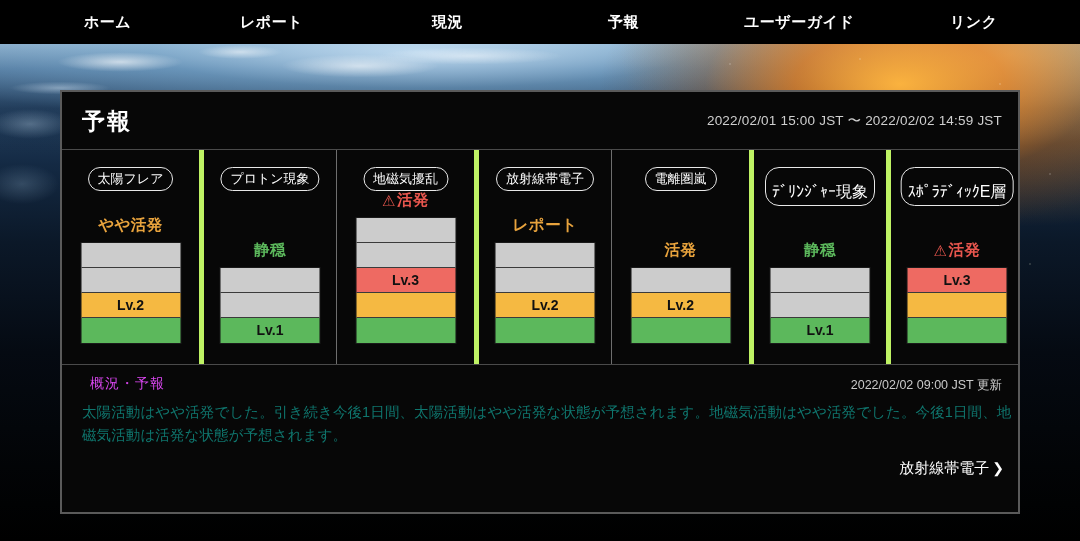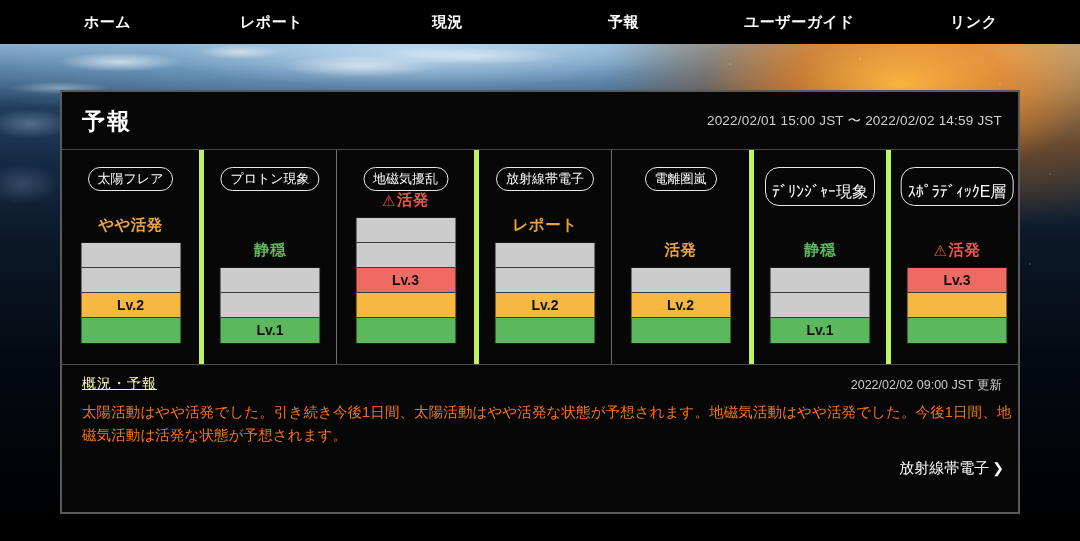--- a/index.html
+++ b/index.html
@@ -112,24 +112,24 @@
   .seg{
     height:25px;line-height:25px;text-align:center;
     font-size:14px;font-weight:bold;color:#111;
     border-bottom:1px solid #3a3a3a;box-sizing:border-box;
   }
   .seg:last-child{border-bottom:none;}
 
   
   .summary{position:relative;padding:0 20px;}
   .sum-head{position:relative;height:34px;}
-  .sum-title{position:absolute;left:0;top:10px;color:#fef9c3;font-size:14px;letter-spacing:1px;text-decoration:underline;}
+  .sum-title{position:absolute;left:8px;top:10px;color:#d946ef;font-size:14px;letter-spacing:1px;}
   .sum-updated{position:absolute;right:-4px;top:12px;color:#c9c9c9;font-size:12.5px;}
   .sum-body{
-    color:#f97316;font-size:14.5px;line-height:1.62;letter-spacing:.1px;
+    color:#0f766e;font-size:14.5px;line-height:1.62;letter-spacing:.1px;
     margin-top:2px;width:930px;
   }
   .sum-link{
     position:absolute;right:14px;top:94px;color:#fff;font-size:15px;cursor:pointer;white-space:nowrap;
   }
   .sum-link .chev{font-size:14px;margin-left:3px;font-weight:bold;}
 </style>
 </head>
 <body>
 

